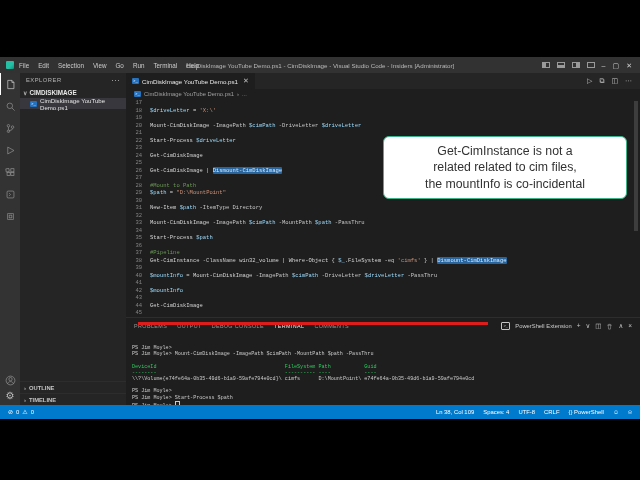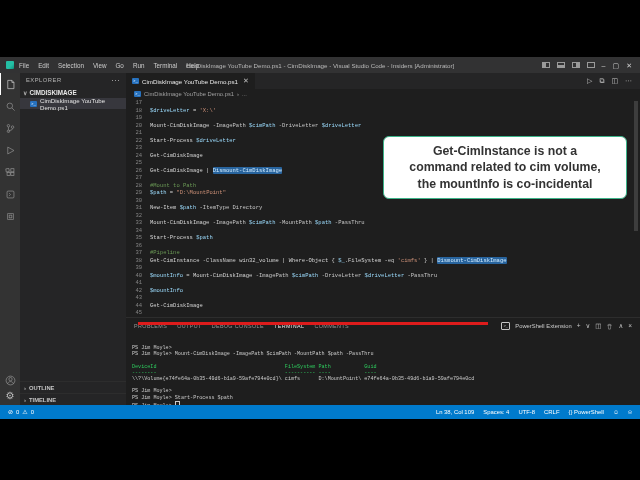--- a/index.html
+++ b/index.html
@@ -60,21 +60,21 @@
   .ln{width:16px;text-align:right;color:#858585;flex:none;}
   .code{padding-left:8px;white-space:pre;}
   .tk-p{color:#d4d4d4}.tk-m{color:#c8c8c8}.tk-v{color:#9cdcfe}.tk-s{color:#ce9178}.tk-c{color:#6a9955}
   .tk-h{background:#28649e;color:#d2ecff;border-radius:1px;}
   .red-underline{position:absolute;left:138px;top:265px;width:350px;height:2.5px;background:#dd1c1c;z-index:6;}
   .scroll-thumb{position:absolute;right:1px;top:44px;width:4px;height:130px;background:rgba(121,121,121,.35);}
 
   
   .callout{position:absolute;left:383px;top:136px;width:244px;box-sizing:border-box;z-index:10;
            background:#ffffff;border:1.5px solid #3cb389;border-radius:6px;padding:6px 8px;
-           text-align:center;color:#333333;font-size:12.3px;line-height:1.33;font-weight:700;}
+           text-align:center;color:#333333;font-size:12.3px;line-height:1.33;font-weight:400;}
 
   
   .panelhdr{position:absolute;left:126px;top:260px;right:0;height:16px;background:#1e1e1e;
             display:flex;align-items:center;padding-left:8px;border-top:1px solid #2d2d2d;}
   .ptab{font-size:5.4px;letter-spacing:.4px;color:#969696;margin-right:10px;height:15px;
         display:flex;align-items:center;}
   .ptab.active{color:#e7e7e7;border-bottom:1px solid #e7e7e7;}
   .panel-right{margin-left:auto;display:flex;align-items:center;gap:5px;padding-right:8px;color:#c5c5c5;}
   .term-ico{width:7px;height:6px;border:1px solid #c5c5c5;border-radius:1px;font-size:4px;line-height:4px;
             display:flex;align-items:center;justify-content:center;font-family:"Liberation Mono",monospace;}
@@ -403,15 +403,15 @@
         <span class="sb-item">{} PowerShell</span>
         <span class="st-ico">☺</span>
         <span class="st-ico">⍾</span>
       </div>
   </div>
 
 </div>
 
 <div class="callout" id="callout" style="border-color: rgb(60, 179, 137);">
     <div>Get-CimInstance  is not a</div>
-    <div>command related to cim volume,</div>
+    <div>related related to cim files,</div>
     <div>the mountInfo is co-incidental</div>
   </div>
 
 </body></html>

